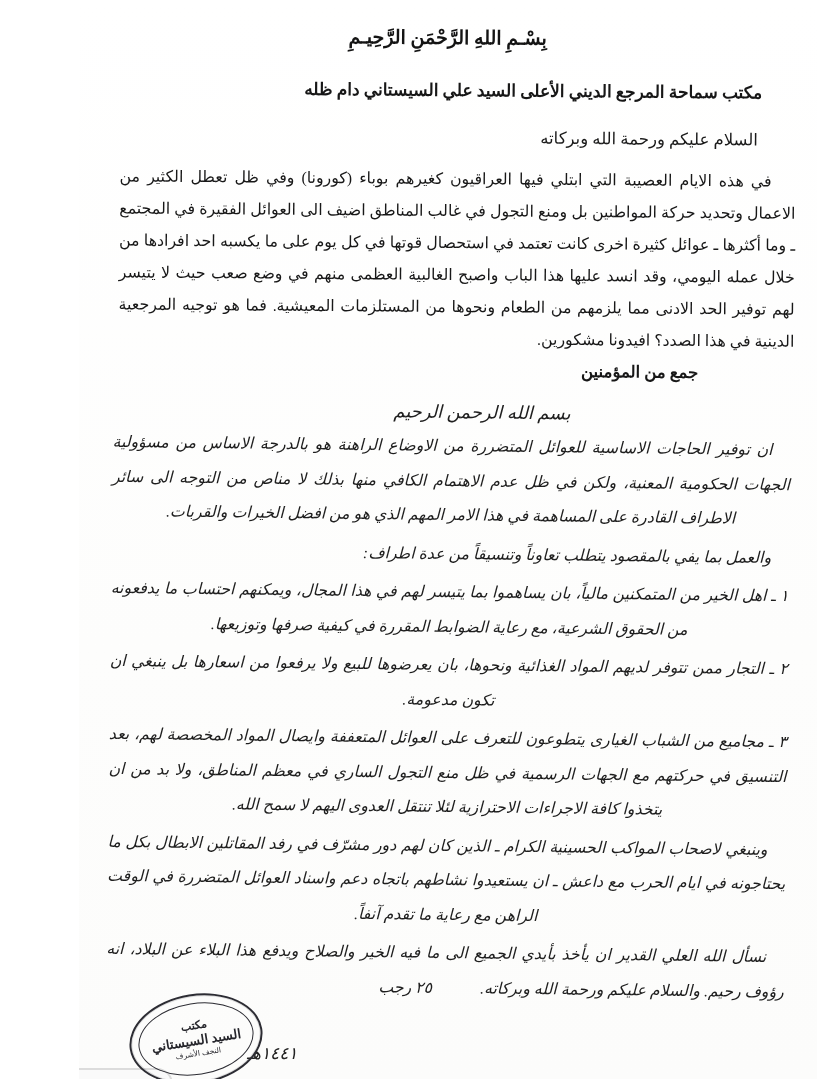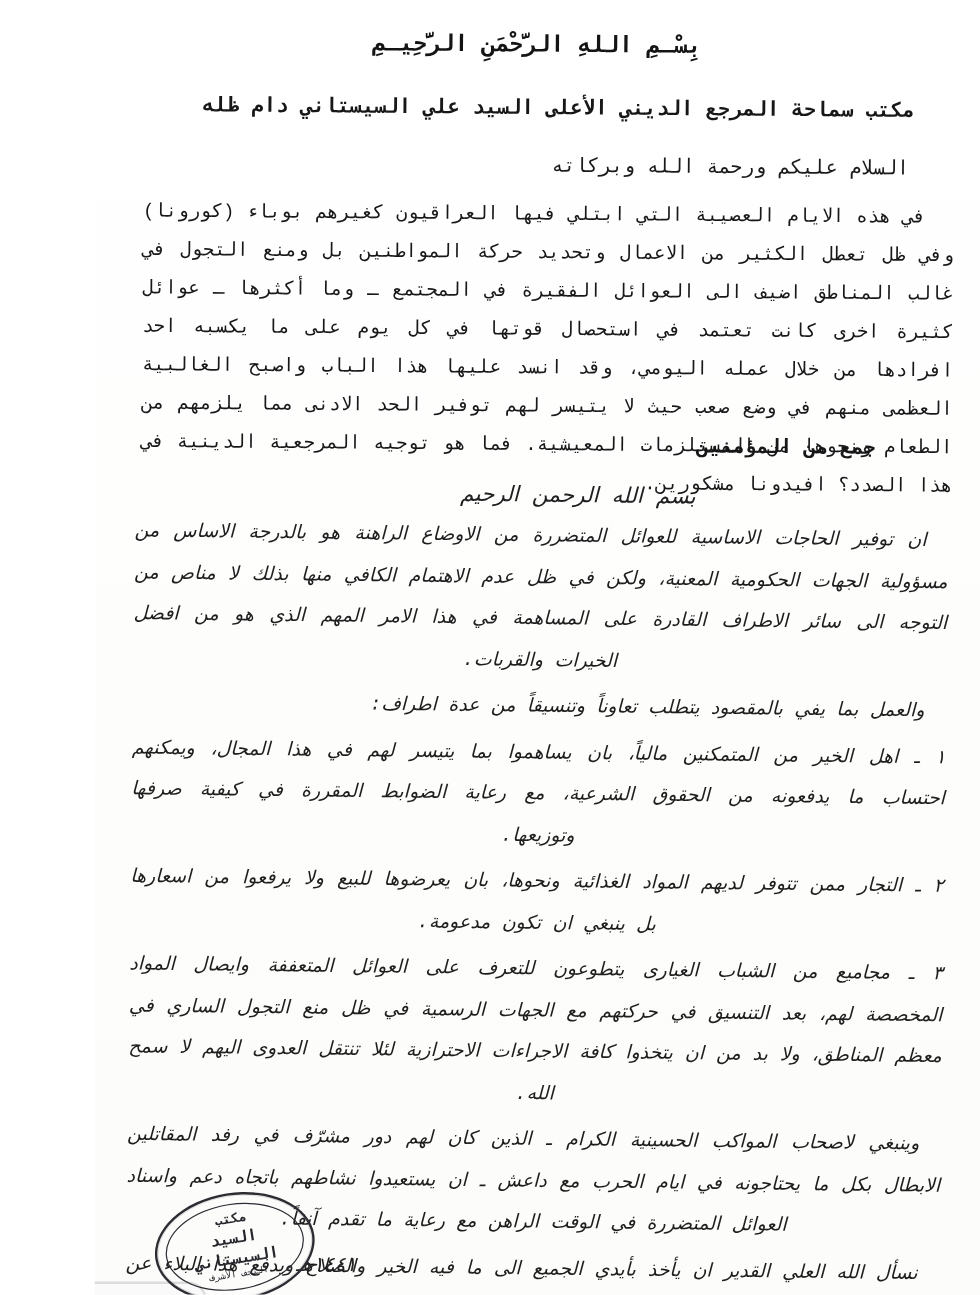--- a/index.html
+++ b/index.html
@@ -3,21 +3,21 @@
 <meta charset="utf-8">
 <style>
   html, body { margin: 0; padding: 0; background: #ffffff; }
   .page {
     position: relative;
     width: 738px;
     height: 1079px;
     overflow: hidden;
     background: linear-gradient(180deg, #ffffff 0%, #fdfdfc 60%, #fcfcfb 100%);
     direction: rtl;
-    font-family: Liberation Mono, monospace;
+    font-family: Liberation Serif, serif;
     color: #1d1d1d;
   }
 
   
   .typed-block {
     position: absolute;
     top: 0; right: 0; left: 0;
     transform: rotate(0.45deg);
     transform-origin: 50% 50%;
   }

